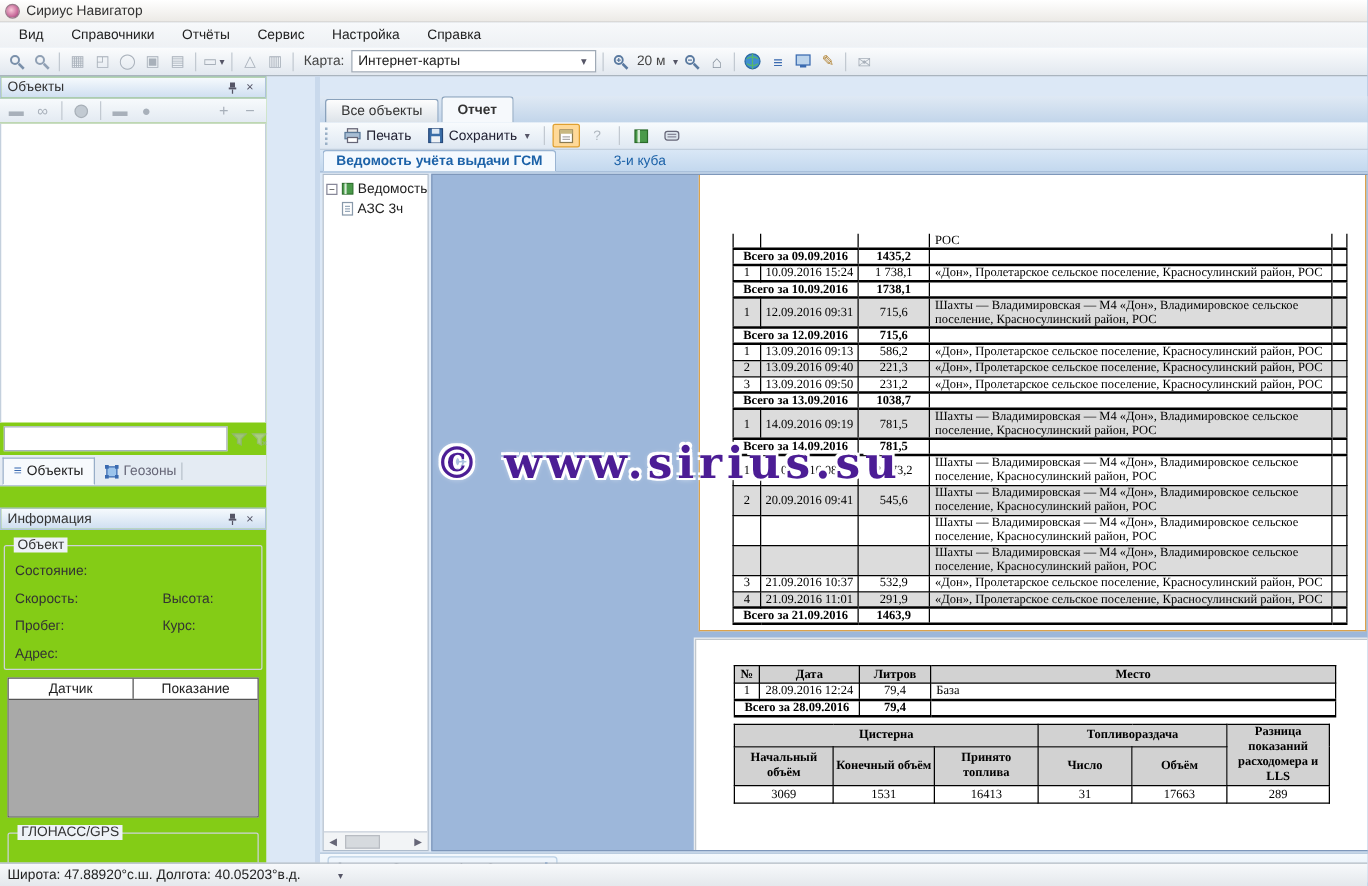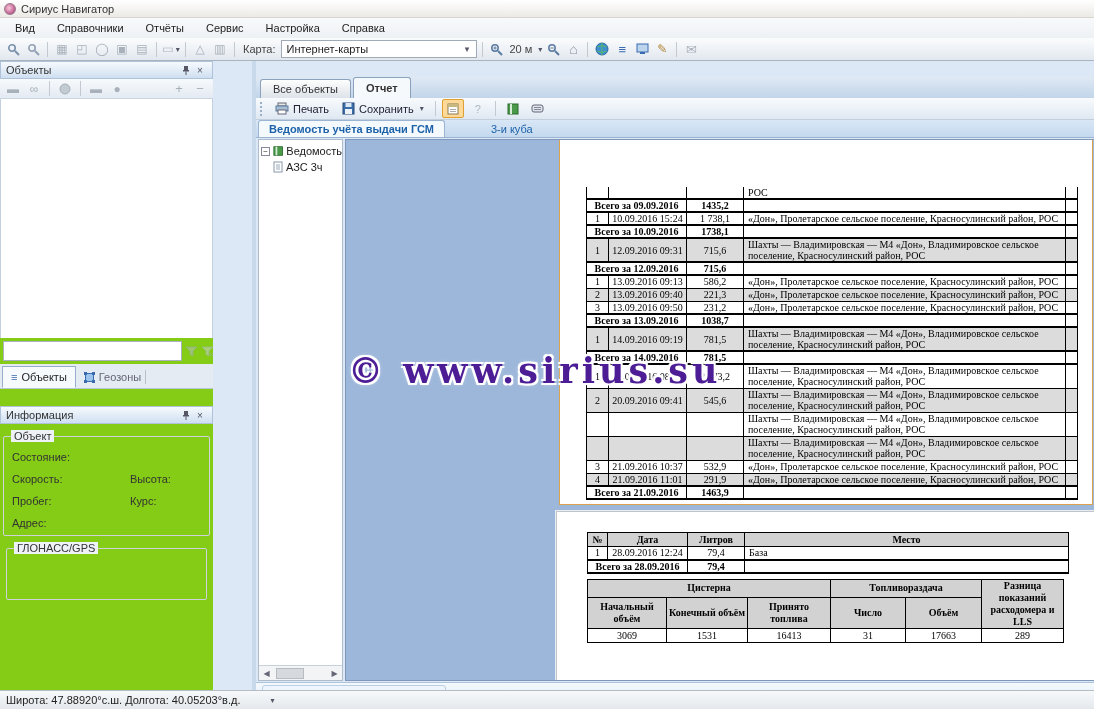--- a/index.html
+++ b/index.html
@@ -324,20 +324,27 @@
         <span class="f2">Высота:</span>
       </div>
       <div class="fieldrow">
         <span class="f1">Пробег:</span>
         <span class="f2">Курс:</span>
       </div>
       <div class="fieldrow">
           <span class="f1">Адрес:</span>
         </div>
     </div>
+    <div class="sensor-table">
+      <div class="sensor-head">
+        <div>Датчик</div>
+        <div>Показание</div>
+      </div>
+      <div class="sensor-body"></div>
+    </div>
     <div class="status-groups">
       <div class="gbox sgbox">
         <span class="glabel">ГЛОНАСС/GPS</span>
       </div>
     </div>
   </div>
 </div>
 <div class="splitter-v"></div>
 
 <div class="rightpane">

